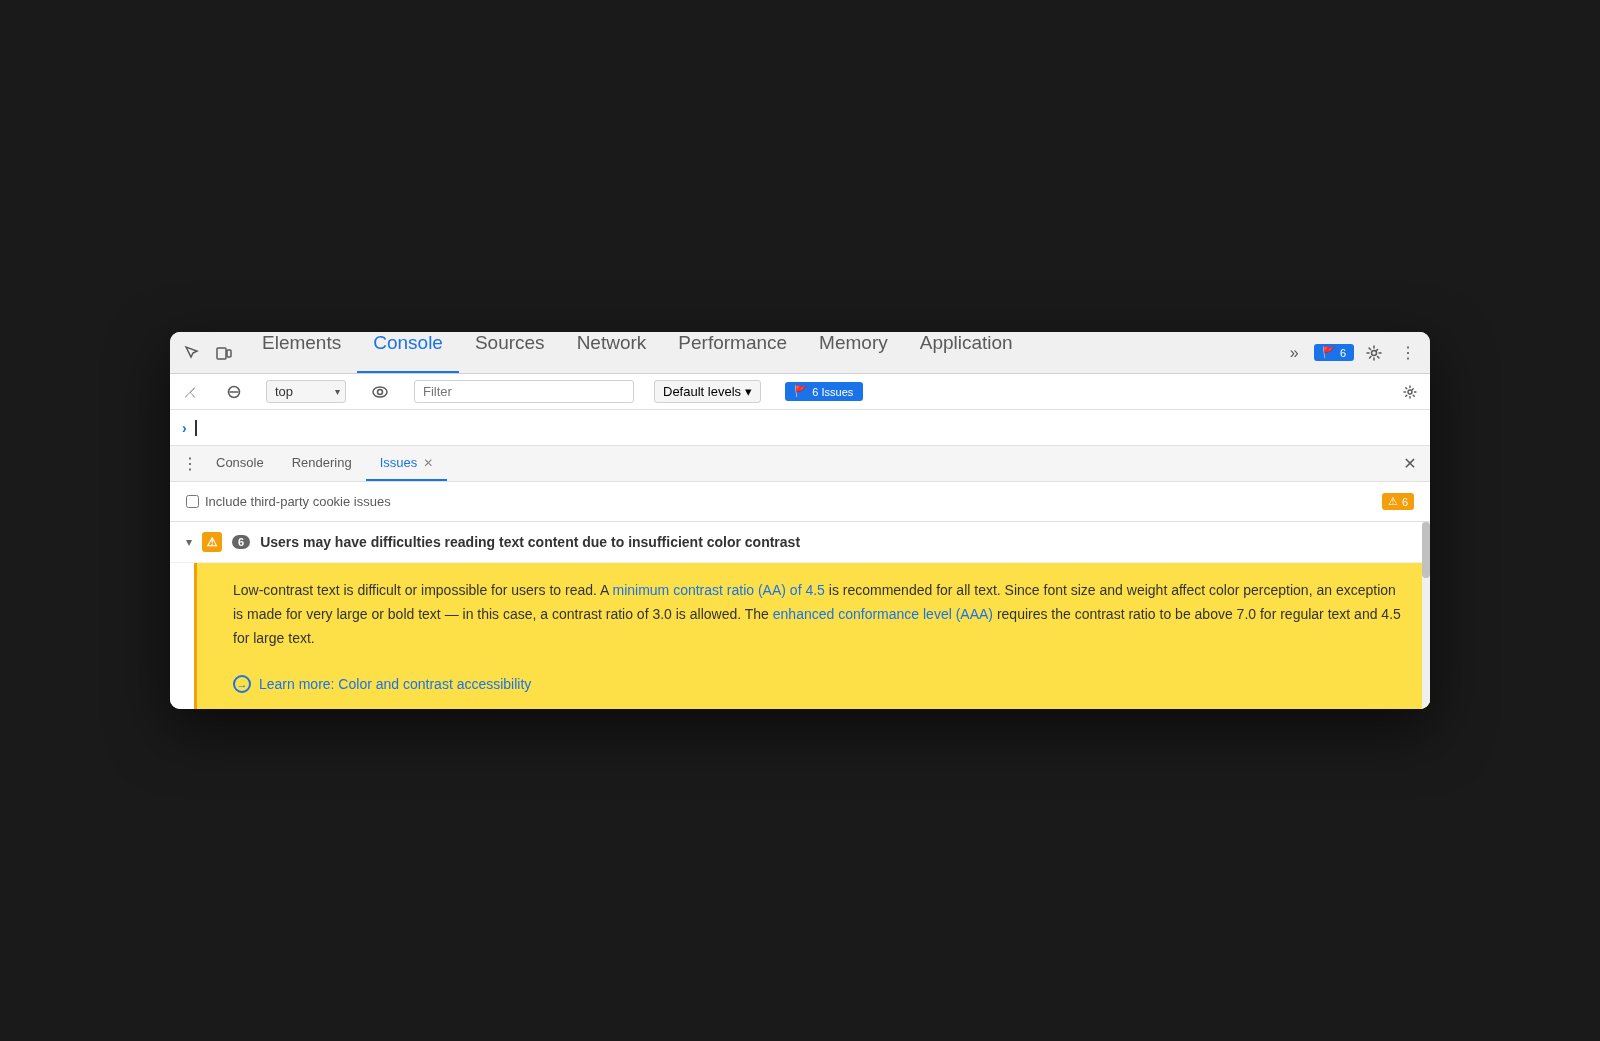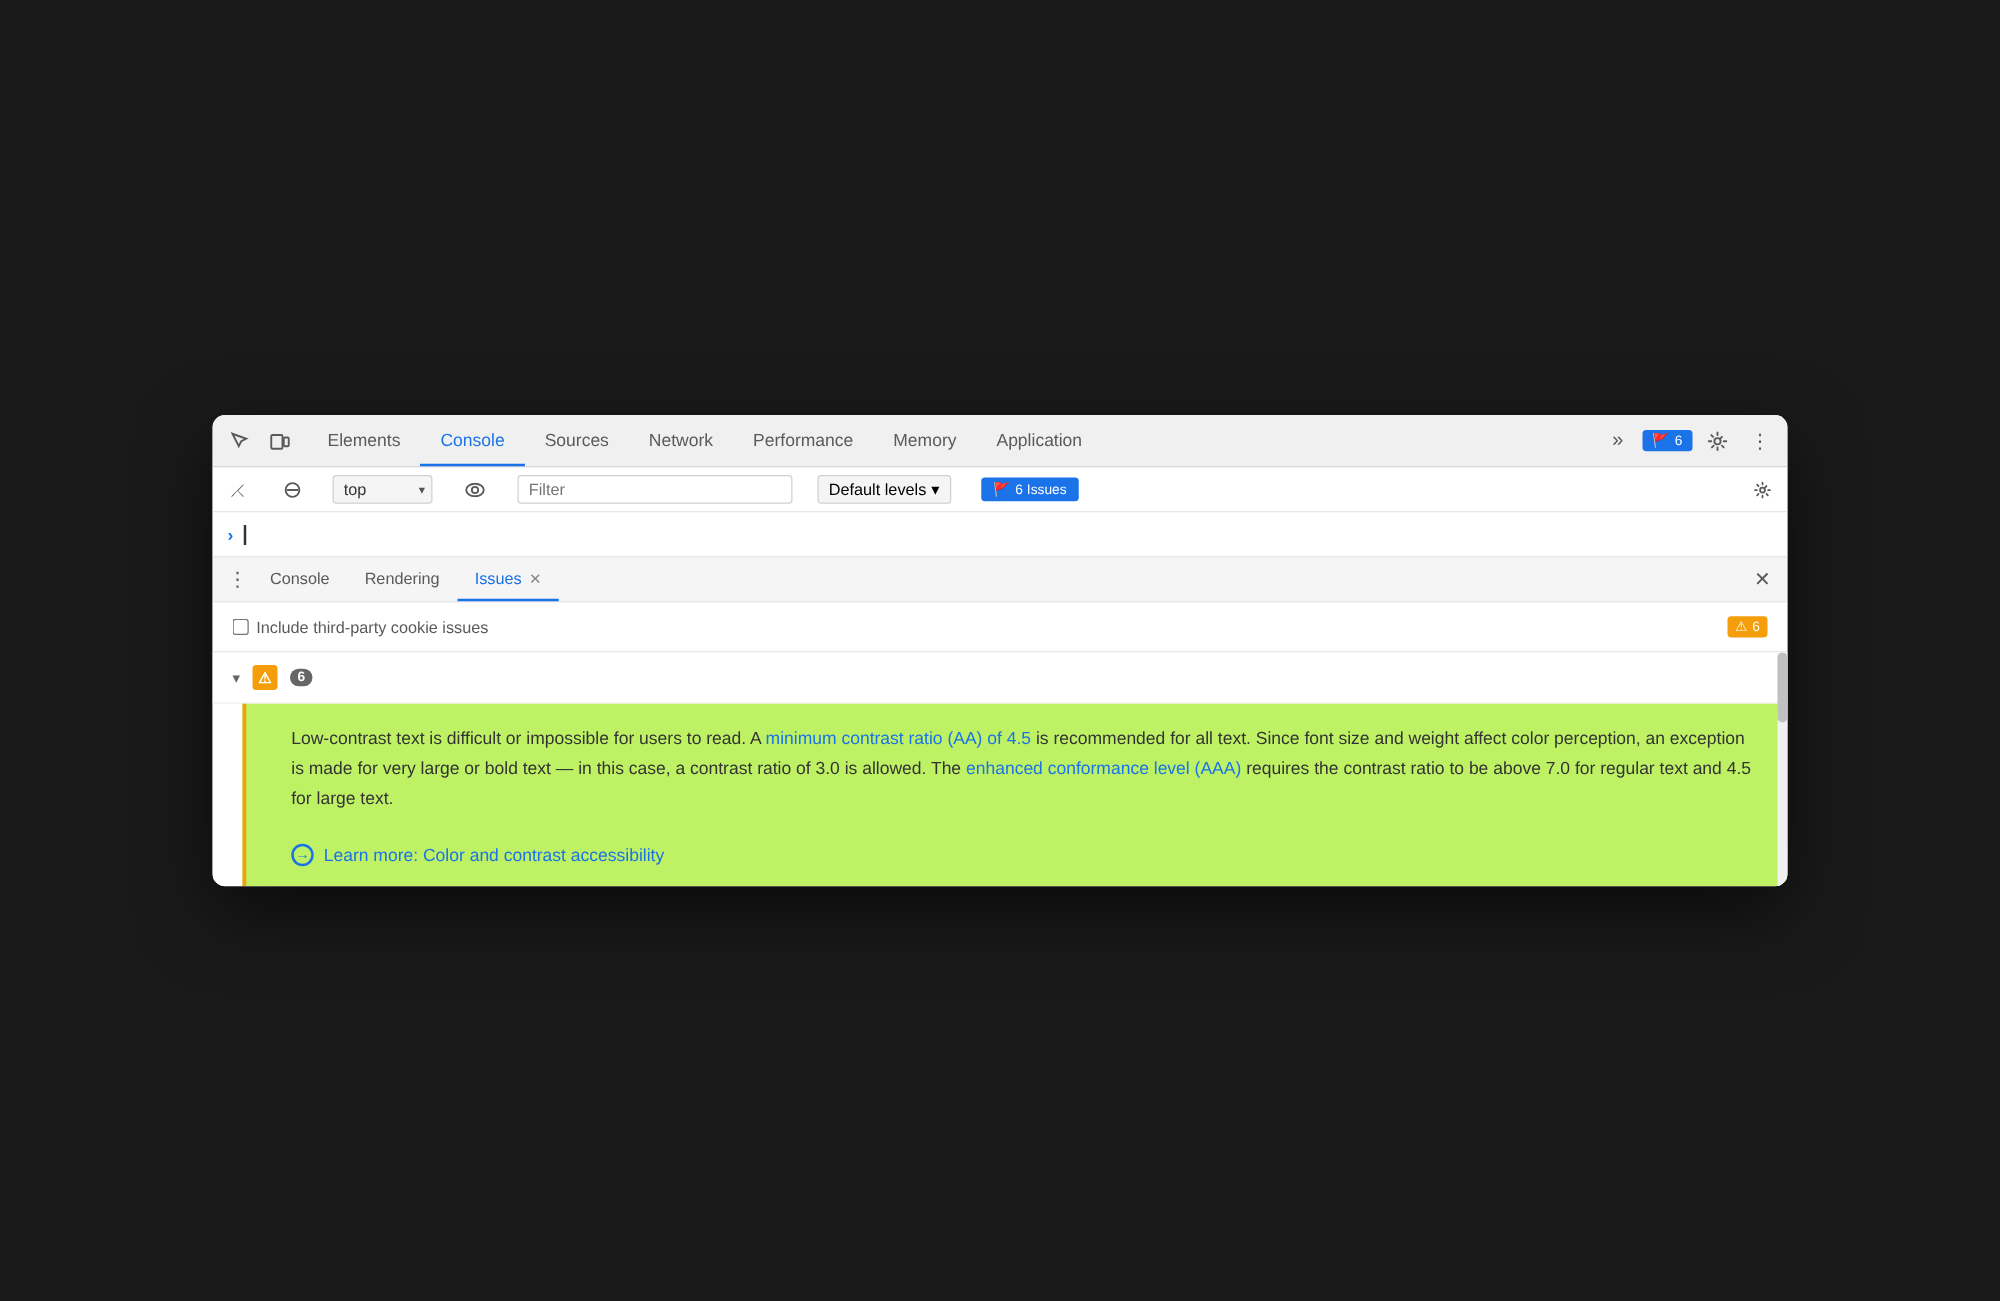--- a/index.html
+++ b/index.html
@@ -78,22 +78,22 @@
     .tabs-bar {
       display: flex;
       align-items: flex-end;
       flex: 1;
       height: 100%;
     }
     .tab {
       padding: 0 16px;
       height: 100%;
       display: flex;
-      align-items: center;
-      font-size: 14px;
+      align-items: flex-start;
+      font-size: 19px;
       color: #5a5a5a;
       cursor: pointer;
       border-bottom: 2px solid transparent;
       white-space: nowrap;
     }
     .tab.active {
       color: #1a73e8;
       border-bottom: 2px solid #1a73e8;
       font-weight: 500;
     }
@@ -364,21 +364,21 @@
       font-size: 14px;
       font-weight: 600;
       color: #333;
     }
     
     .issue-detail {
       padding: 16px 24px 16px 36px;
       border-left: 3px solid #f59e0b;
       margin-left: 24px;
       margin-right: 0;
-      background: #bef264;
+      background: #fde047;
     }
     .issue-desc {
       font-size: 14px;
       color: #333;
       line-height: 1.7;
       margin-bottom: 16px;
     }
     .link-blue {
       color: #1a73e8;
       text-decoration: none;
@@ -571,20 +571,21 @@
       <span>6</span>
     </div>
   </div>
 
   <div class="main-content" style="position:relative;">
 
     <div class="issue-header">
       <span class="issue-chevron">▾</span>
       <div class="issue-warning-icon">⚠</div>
       <span class="issue-count-badge">6</span>
+      <span class="issue-title">Users may have difficulties reading text content due to insufficient color contrast</span>
     </div>
 
     <div class="issue-detail">
       <p class="issue-desc">
         <span>Low-contrast text is difficult or impossible for users to read. A </span><a class="link-blue" href="#">minimum contrast ratio (AA) of 4.5</a><span> is recommended for all text. Since font size and weight affect color perception, an exception is made for very large or bold text — in this case, a contrast ratio of 3.0 is allowed. The </span><a class="link-blue" href="#">enhanced conformance level (AAA)</a><span> requires the contrast ratio to be above 7.0 for regular text and 4.5 for large text.</span>
       </p>
 
 
       <div class="learn-more">
         <div class="learn-more-icon">→</div>

